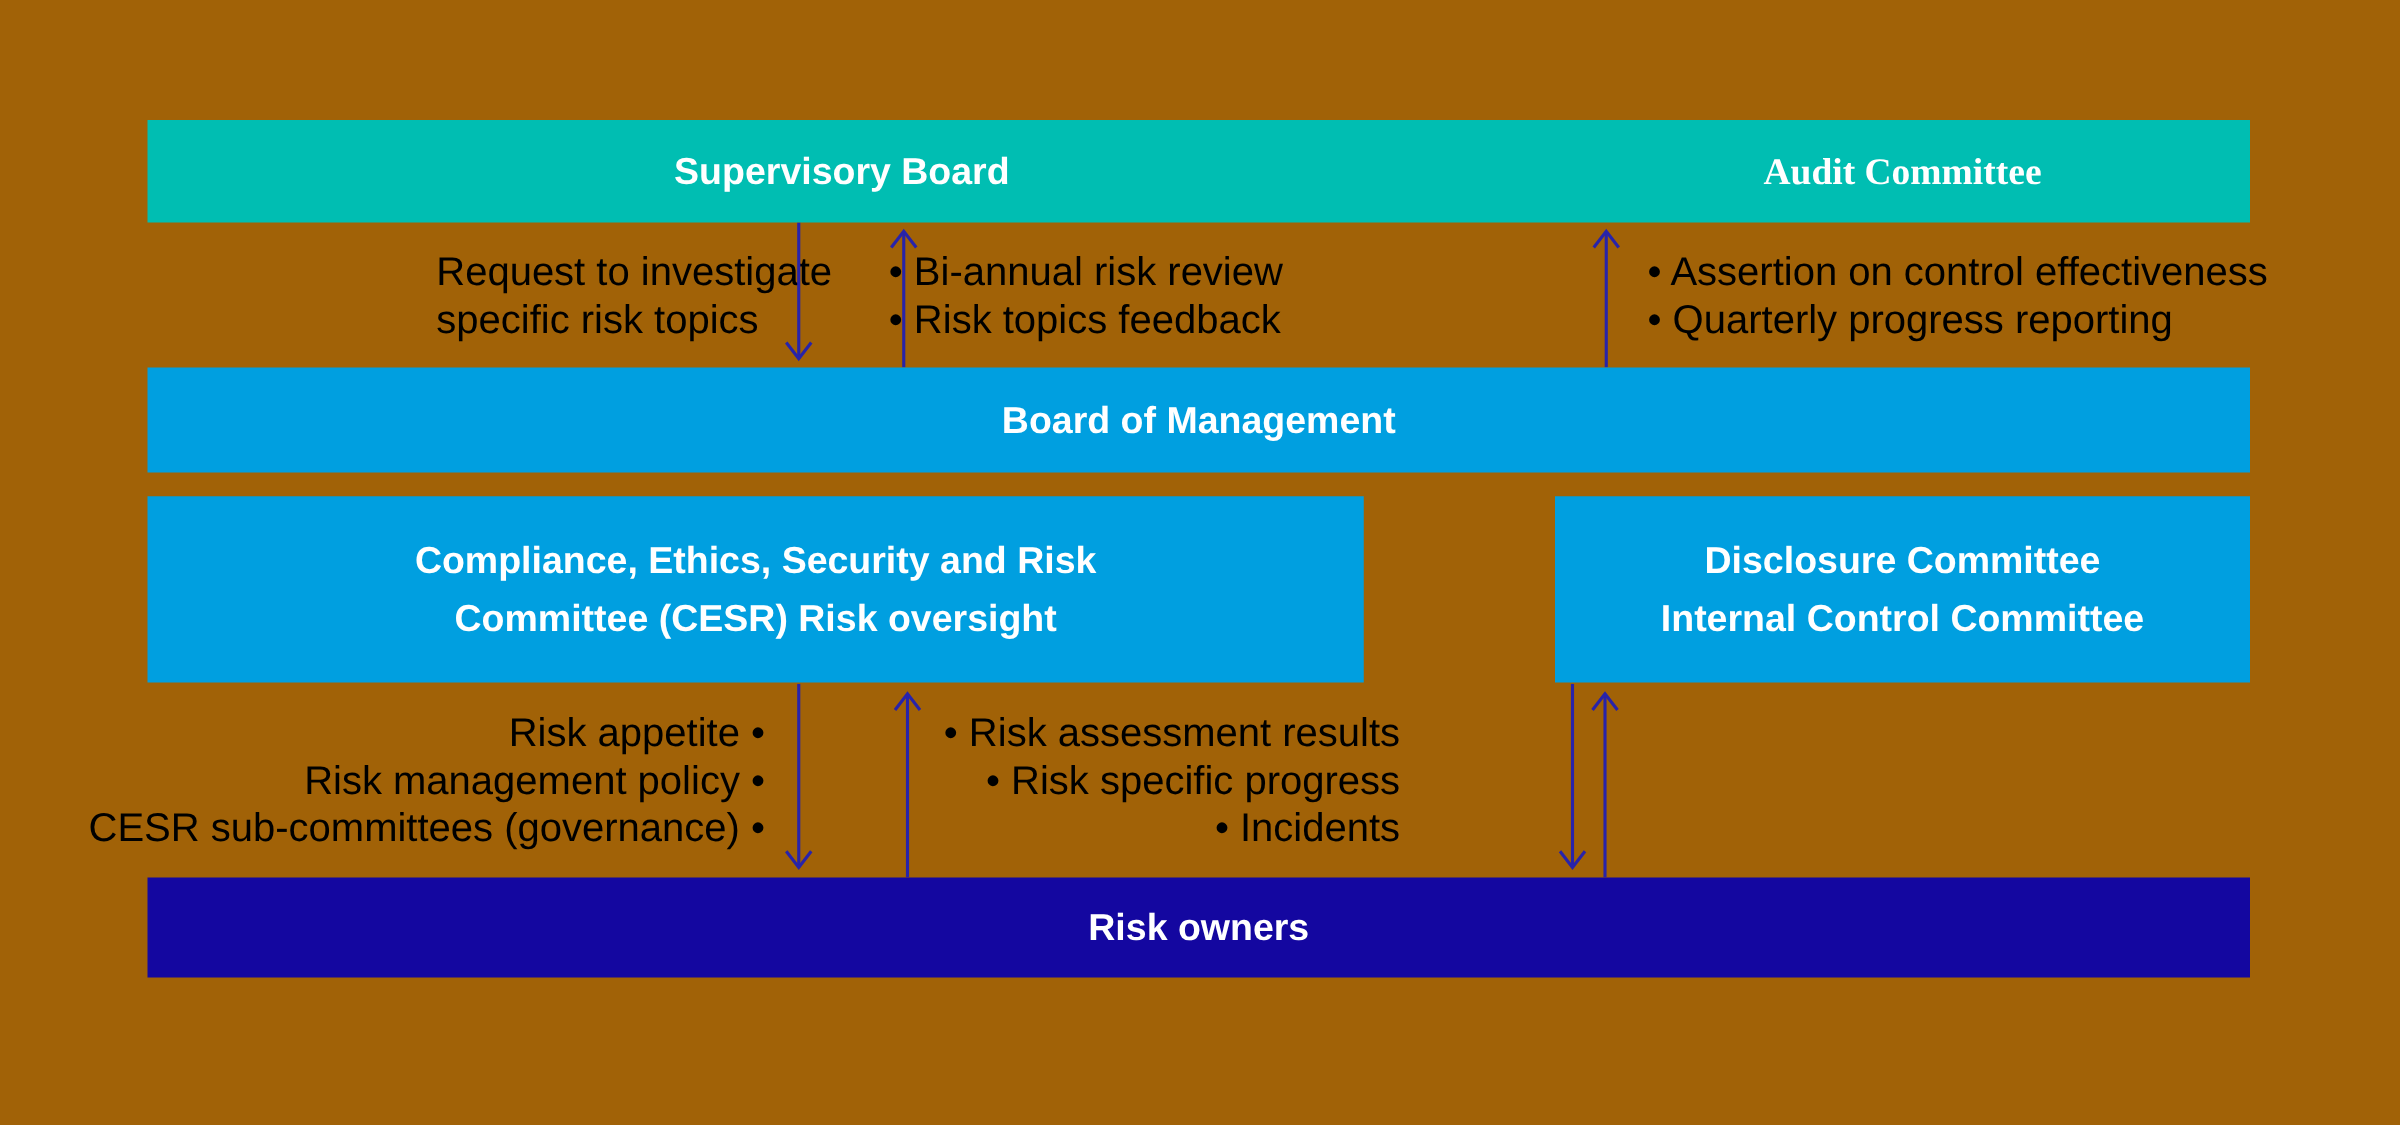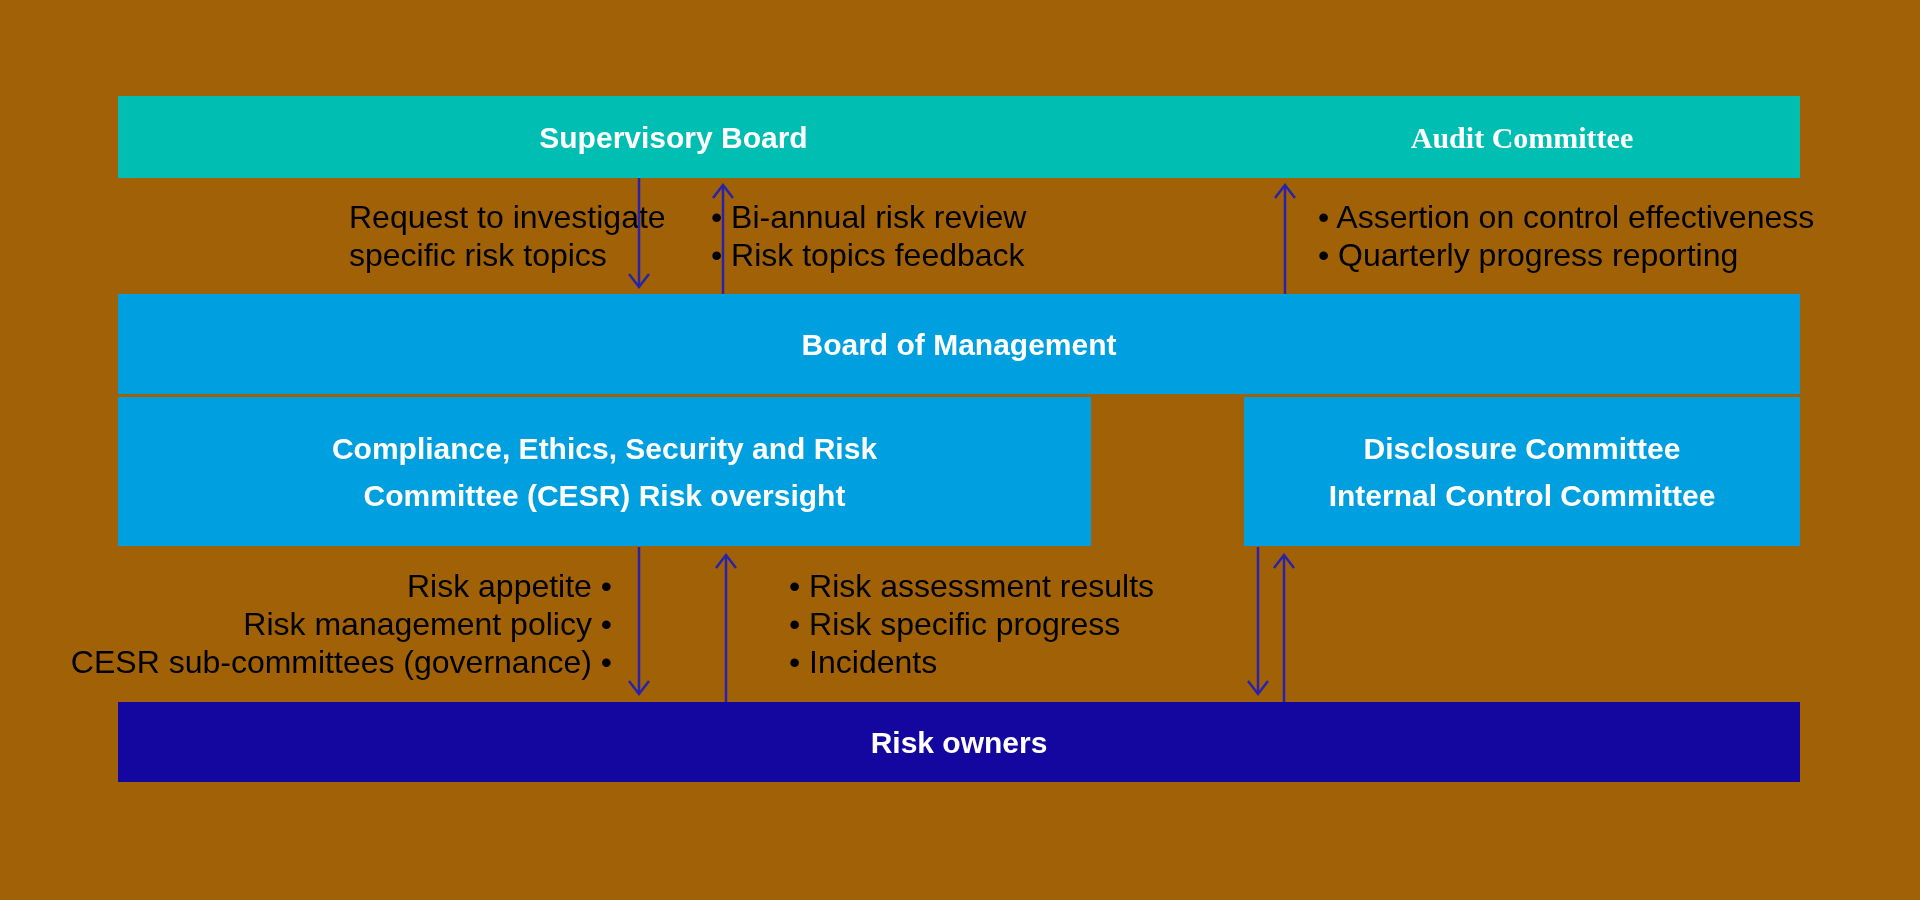--- a/index.html
+++ b/index.html
@@ -15,21 +15,21 @@
   }
   .band{
     position:absolute; left:118px; width:1682px;
     display:flex; align-items:center; justify-content:center;
   }
   .band-label{
     color:var(--band_text); font-weight:bold; font-size:30px;
     text-align:center; line-height:47px;
   }
   .teal-band{ top:96px; height:82px; background:var(--teal); }
-  .bom-band{ top:294px; height:100px; background:var(--blue); }
+  .bom-band{ top:294px; height:84px; background:var(--blue); }
   .owners-band{ top:702px; height:80px; background:var(--navy); }
   .band-sublabel{
     position:absolute; top:96px; height:82px;
     display:flex; align-items:center; justify-content:center;
   }
   .sub-left{ left:118px; width:1111px; }
   .sub-right{ left:1244px; width:556px;font-family:Liberation Serif, serif; }
   .combox{
     position:absolute; top:397px; height:149px; background:var(--blue);
     display:flex; flex-direction:column; align-items:center; justify-content:center;
@@ -111,21 +111,21 @@
 
   <svg class="arrow-svg" style="left:626px; top:547px;" width="26" height="150" viewBox="0 0 26 150">
     <line x1="13" y1="0" x2="13" y2="147"></line>
     <polyline points="3,134 13,147 23,134"></polyline>
   </svg>
   <svg class="arrow-svg" style="left:713px; top:552px;" width="26" height="150" viewBox="0 0 26 150">
     <line x1="13" y1="150" x2="13" y2="3"></line>
     <polyline points="3,16 13,3 23,16"></polyline>
   </svg>
 
-  <div class="note note-row2" style="left:789px;">
+  <div class="note note-row2" style="left:755px;text-align:right;">
     <div>• Risk assessment results</div>
     <div>• Risk specific progress</div>
     <div>• Incidents</div>
   </div>
 
   <svg class="arrow-svg" style="left:1245px; top:547px;" width="26" height="150" viewBox="0 0 26 150">
     <line x1="13" y1="0" x2="13" y2="147"></line>
     <polyline points="3,134 13,147 23,134"></polyline>
   </svg>
   <svg class="arrow-svg" style="left:1271px; top:552px;" width="26" height="150" viewBox="0 0 26 150">

